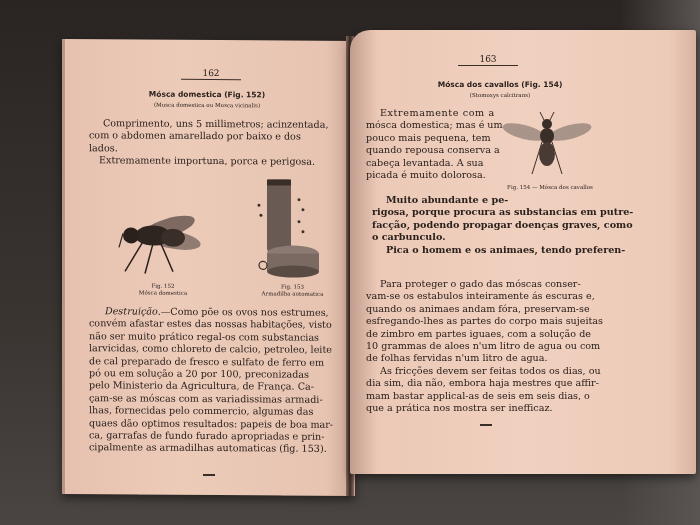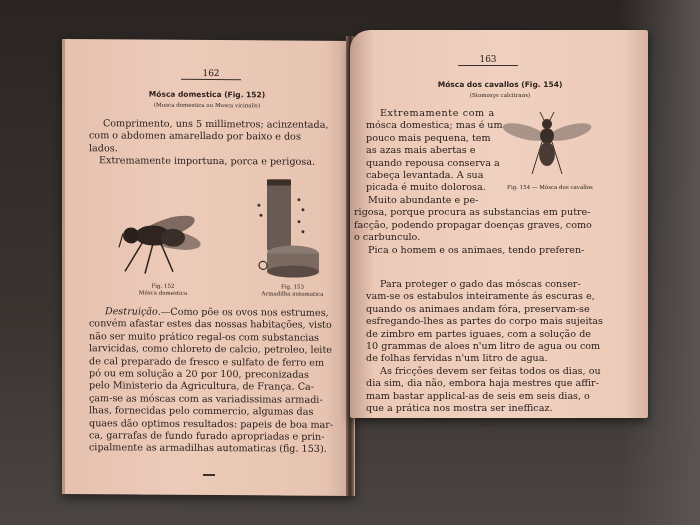--- a/index.html
+++ b/index.html
@@ -14,23 +14,24 @@
     position:absolute; color:#2a201c;
     box-shadow: 0 4px 10px rgba(0,0,0,0.5);
   }
   .page-left {
     left:62px; top:40px; width:290px; height:455px;
     background: linear-gradient(90deg,#e6c1b0 0%,#edcbb9 40%,#e7c4b2 90%,#c9a494 100%);
     transform: skewY(0.4deg);
     border-left:3px solid #b89585;
   }
   .page-right {
-    left:350px; top:30px; width:298px; height:388px;
+    left:350px; top:30px; width:298px; height:444px;
     background: linear-gradient(90deg,#c09c8c 0%,#ecc9b7 8%,#f0d0bf 50%,#edcbb9 92%,#d8b3a2 100%);
     border-radius: 20px 2px 2px 2px;
+    padding-left: 48px;
   }
   .gutter { position:absolute; left:346px; top:36px; width:8px; height:460px;
     background: linear-gradient(90deg,#8a6b5f,#3a2a24,#8a6b5f); }
   .pnum { position:absolute; font-size:9px; text-align:center; width:60px;
     border-bottom:1px solid #3a2e28; padding-bottom:1px; }
   .title { position:absolute; font-family:"DejaVu Sans", sans-serif; font-weight:bold;
     font-size:7.5px; text-align:center; width:260px; }
   .subtitle { position:absolute; font-size:5.5px; text-align:center; width:260px; }
   .para { position:absolute; font-size:9.6px; line-height:12.4px; text-align:justify; margin:0; }
   .para .line { display:block; white-space:nowrap; }
@@ -112,40 +113,39 @@
 
 <div class="page page-right">
   <div class="pnum" style="left:108px; top:24px;">163</div>
   <div class="title" style="left:20px; top:50px;">Mósca dos cavallos (Fig. 154)</div>
   <div class="subtitle" style="left:20px; top:62px;">(Stomoxys calcitrans)</div>
 
   <div class="para" style="left:16px; top:77px; width:130px;">
     <span class="line" style="text-indent:14px; letter-spacing:0.6px;">Extremamente com a</span>
     <span class="line">mósca domestica; mas é um</span>
     <span class="line">pouco mais pequena, tem</span>
-    <span class="line">as azas mais abertas e</span>
     <span class="line">quando repousa conserva a</span>
     <span class="line">cabeça levantada. A sua</span>
     <span class="line">picada é muito dolorosa.</span>
   </div>
 
   <svg class="fig" style="left:152px; top:82px;" width="90" height="70" viewBox="0 0 90 70">
     <ellipse cx="22" cy="20" rx="22" ry="7" fill="#8a7a72" opacity="0.7" transform="rotate(15 22 20)"></ellipse>
     <ellipse cx="68" cy="20" rx="22" ry="7" fill="#8a7a72" opacity="0.7" transform="rotate(-15 68 20)"></ellipse>
     <circle cx="45" cy="12" r="5" fill="#3a2e28"></circle>
     <ellipse cx="45" cy="24" rx="7" ry="8" fill="#3a2e28"></ellipse>
     <ellipse cx="45" cy="42" rx="8" ry="12" fill="#4a3a34"></ellipse>
     <line x1="40" y1="30" x2="30" y2="62" stroke="#3a2e28" stroke-width="1"></line>
     <line x1="50" y1="30" x2="60" y2="62" stroke="#3a2e28" stroke-width="1"></line>
     <line x1="42" y1="8" x2="38" y2="0" stroke="#3a2e28" stroke-width="1"></line>
     <line x1="48" y1="8" x2="52" y2="0" stroke="#3a2e28" stroke-width="1"></line>
   </svg>
   <div class="caption" style="left:150px; top:154px; width:100px;">Fig. 154 — Mósca dos cavallos</div>
 
-  <div class="para" style="left:4px; top:164px; width:250px;">
+  <div class="para" style="left:22px; top:164px; width:250px;font-weight:bold;">
     <span class="line" style="text-indent:14px;">Muito abundante e pe-</span>
     <span class="line">rigosa, porque procura as substancias em putre-</span>
     <span class="line">facção, podendo propagar doenças graves, como</span>
     <span class="line">o carbunculo.</span>
     <span class="line" style="text-indent:14px;">Pica o homem e os animaes, tendo preferen-</span>
   </div>
 
   <div class="para" style="left:16px; top:248px; width:250px;">
     <span class="line" style="text-indent:14px;">Para proteger o gado das móscas conser-</span>
     <span class="line">vam-se os estabulos inteiramente ás escuras e,</span>

